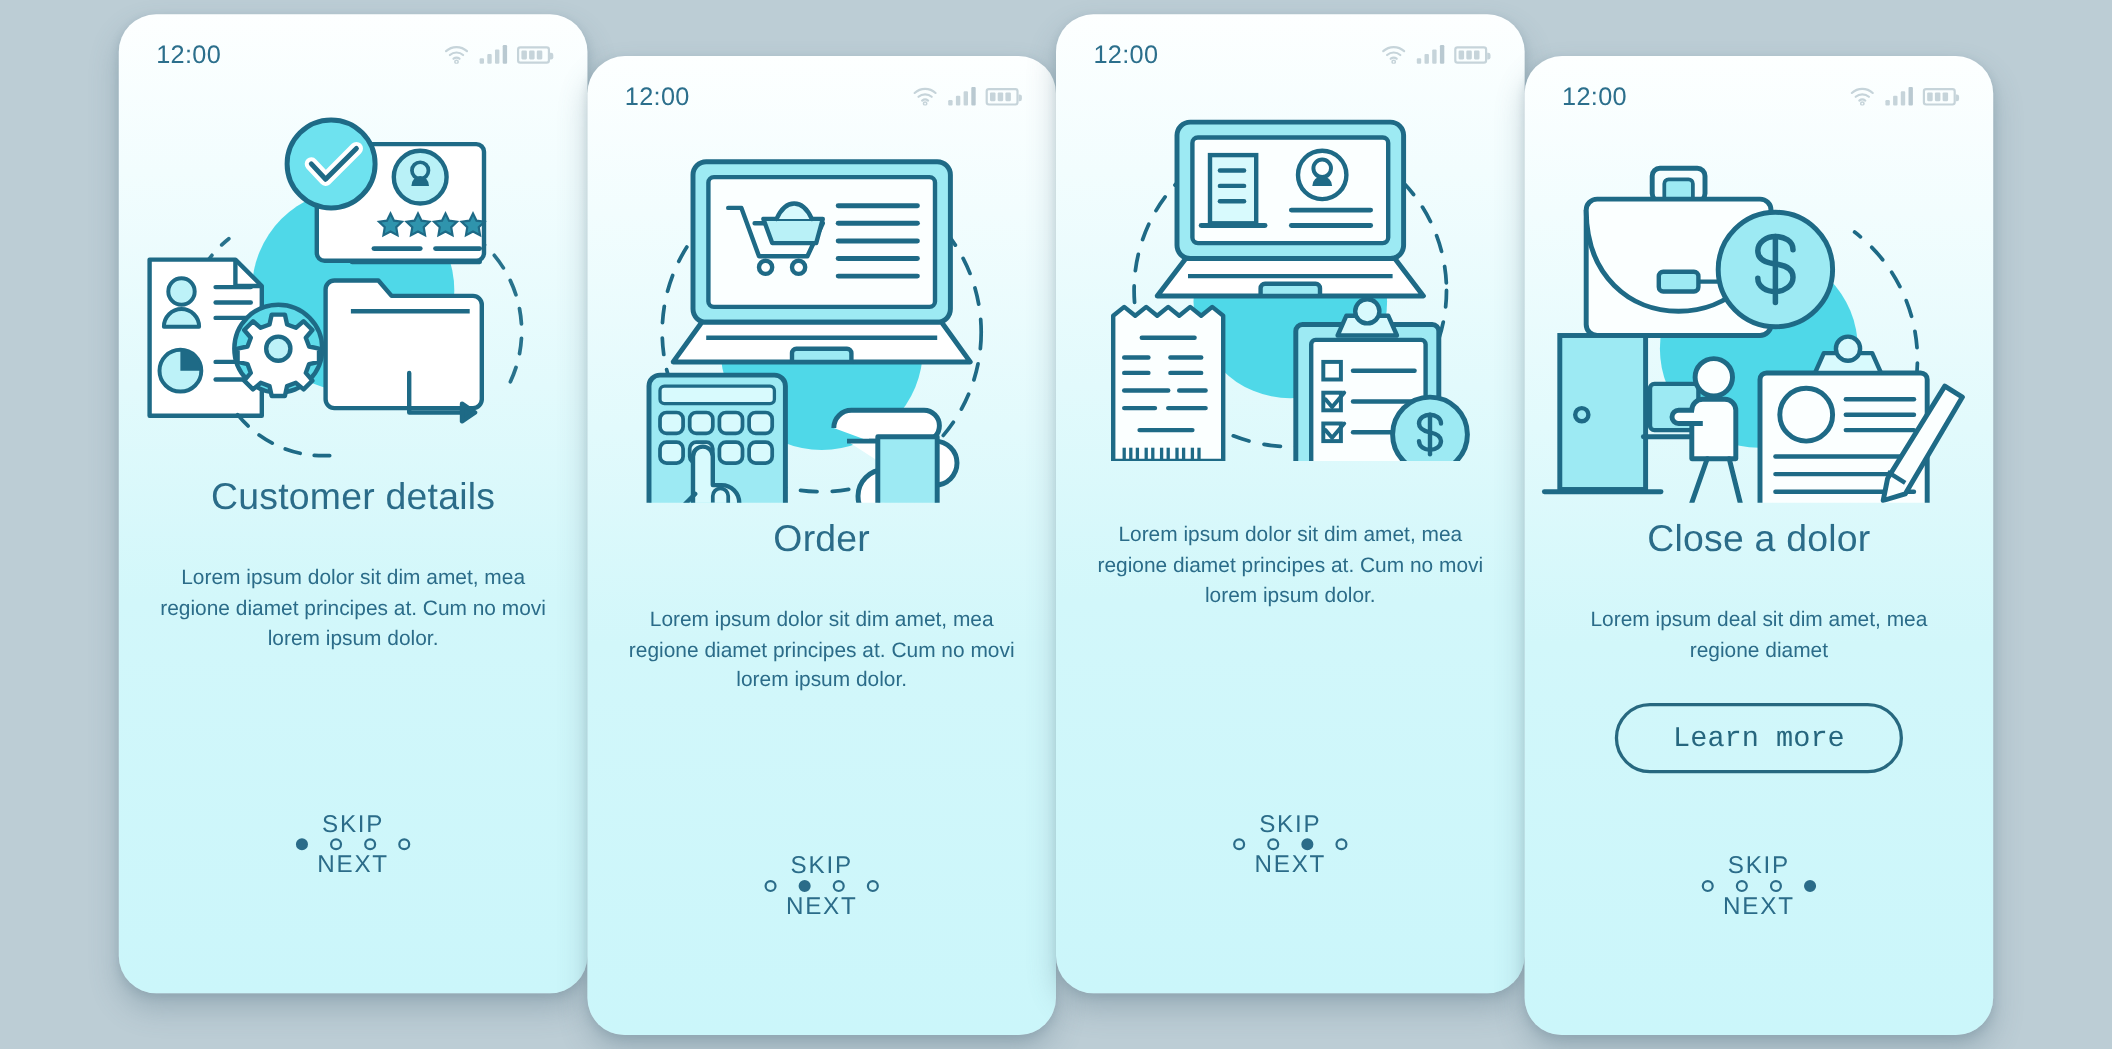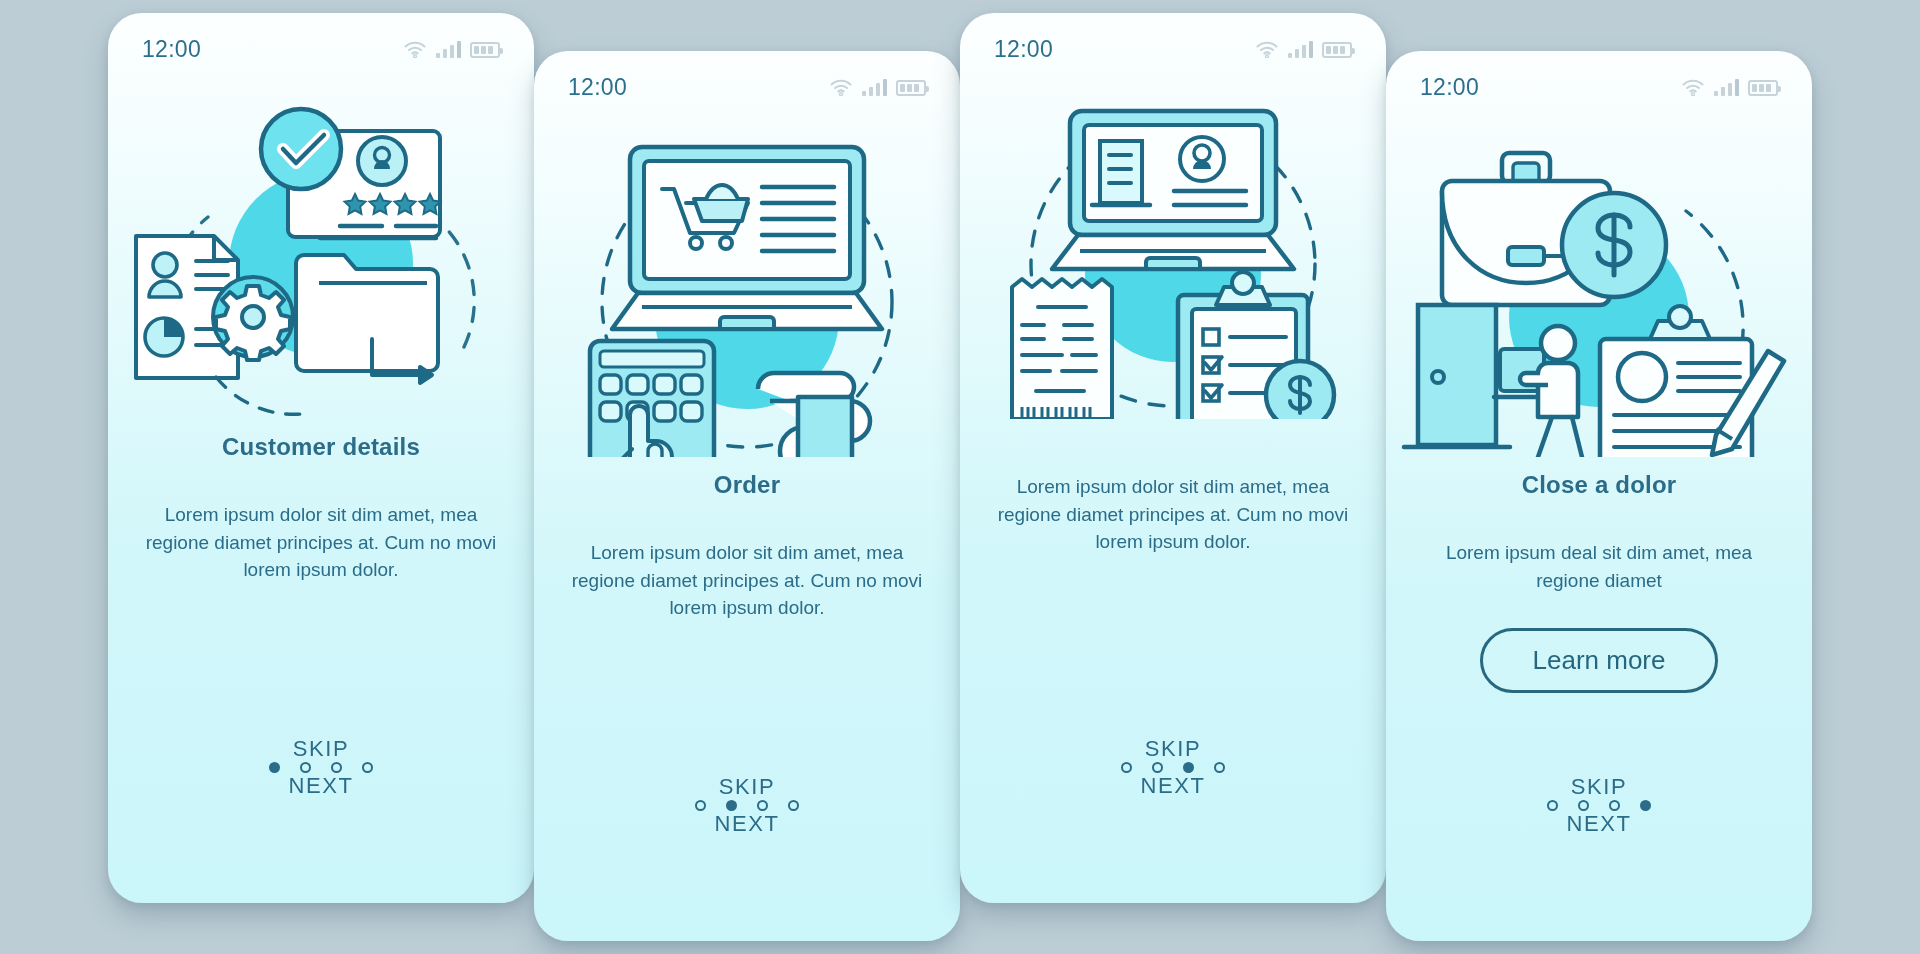--- a/index.html
+++ b/index.html
@@ -41,27 +41,27 @@
   .batt { position:relative; width:30px; height:16px; border:2px solid #c6d4da; border-radius:3px; display:flex; align-items:center; gap:2px; padding:2px; }
   .batt:after { content:""; position:absolute; right:-5px; top:4px; width:3px; height:6px; background:#c6d4da; border-radius:0 2px 2px 0; }
   .batt i { display:block; width:5px; height:100%; background:#c6d4da; border-radius:1px; }
 
   
   .art { position:absolute; top:76px; left:0; right:0; height:330px; }
   .art svg { display:block; width:100%; height:100%; }
 
   
   .copy { position:absolute; left:0; right:0; top:420px; text-align:center; padding:0 26px; }
-  .title { font-size:24px; font-weight:700; color:#2b6c89; letter-spacing:.2px; }
+  .title { font-size:34px; font-weight:400; color:#2b6c89; letter-spacing:.2px; }
   .desc { margin-top:40px; font-size:19px; line-height:1.45; color:#2b6c89; }
   .learn-wrap { margin-top:34px; display:flex; justify-content:center; }
   .learn {
     display:inline-block; border:3px solid #27687f; border-radius:40px;
     padding:14px 50px; font-size:26px; color:#26667e; background:transparent;
-    cursor:pointer; font-family:Liberation Sans, sans-serif;
+    cursor:pointer; font-family:Liberation Mono, monospace;
   }
 
   
   .nav {
     position:absolute; left:0; right:0; bottom:104px;
     display:flex; align-items:center; justify-content:space-between;
     padding:0 44px;
     flex-direction:column;
   }
   .nav-label { font-size:22px; letter-spacing:1.6px; color:#2b6c89; cursor:pointer; }

